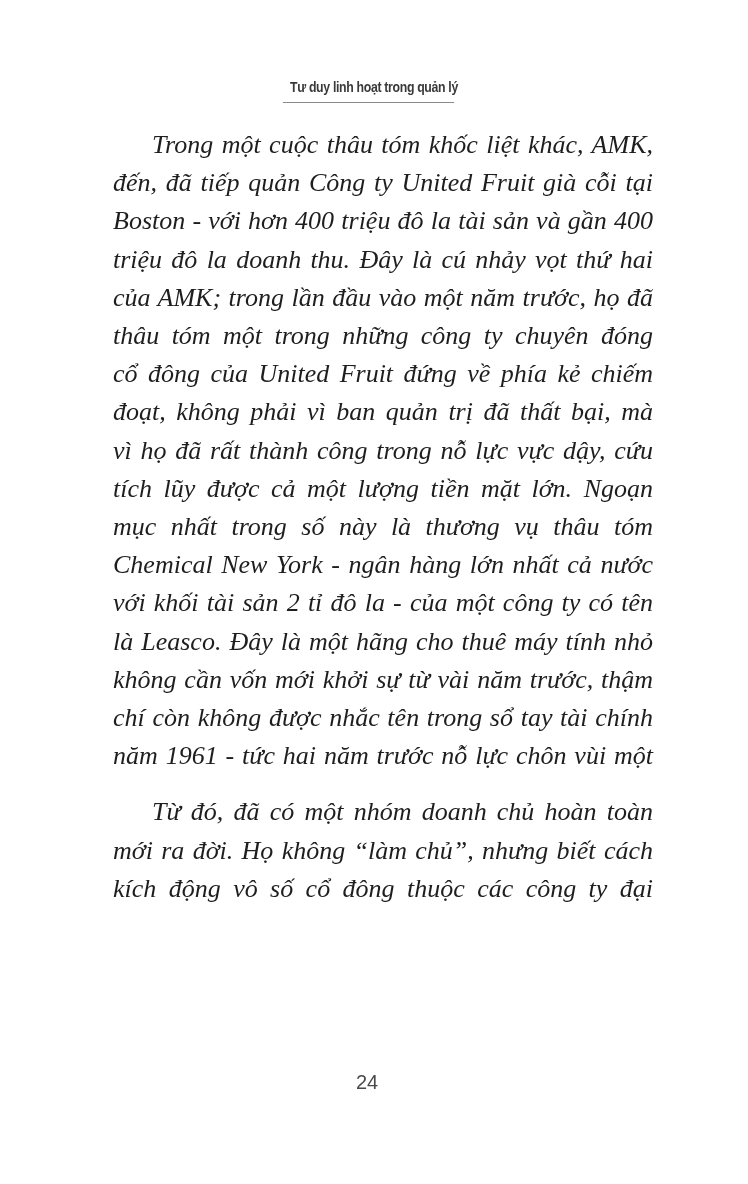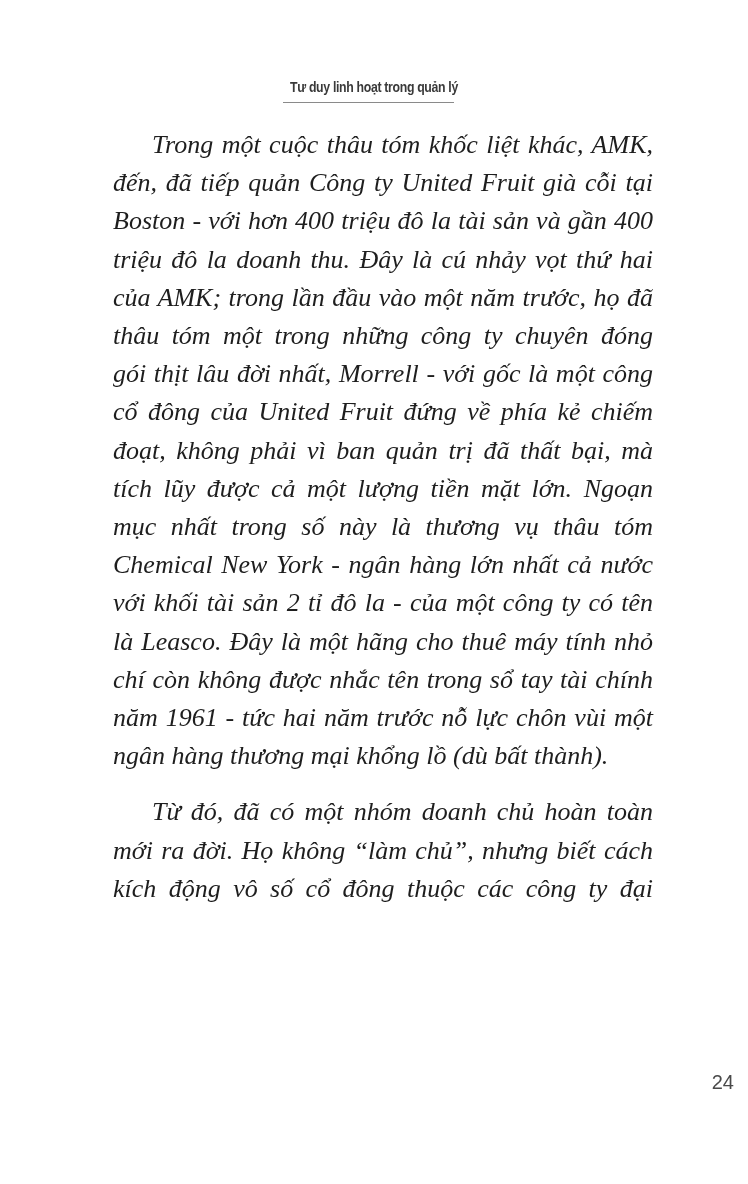--- a/index.html
+++ b/index.html
@@ -60,51 +60,51 @@
     padding-left: 39px;
   }
   .para + .para {
     margin-top: 18px;
   }
   .page-number {
     position: absolute;
     left: 0;
     width: 734px;
     top: 1071px;
-    text-align: right;
+    text-align: center;
     font-family: "Liberation Sans", sans-serif;
     font-size: 20px;
     color: #4a4a4a;
   }
 </style>
 </head>
 <body>
 
 <div class="running-header">Tư duy linh hoạt trong quản lý</div>
 <div class="header-rule"></div>
 
 <div class="body-text">
   <p class="para">
     <span class="line indent">Trong một cuộc thâu tóm khốc liệt khác, AMK,</span>
     <span class="line">đến, đã tiếp quản Công ty United Fruit già cỗi tại</span>
     <span class="line">Boston - với hơn 400 triệu đô la tài sản và gần 400</span>
     <span class="line">triệu đô la doanh thu. Đây là cú nhảy vọt thứ hai</span>
     <span class="line">của AMK; trong lần đầu vào một năm trước, họ đã</span>
     <span class="line">thâu tóm một trong những công ty chuyên đóng</span>
-    <span class="line">gói thịt lâu đời nhất, Morrell - với gốc là một công</span>
     <span class="line">cổ đông của United Fruit đứng về phía kẻ chiếm</span>
     <span class="line">đoạt, không phải vì ban quản trị đã thất bại, mà</span>
+    <span class="line">vì họ đã rất thành công trong nỗ lực vực dậy, cứu</span>
     <span class="line">tích lũy được cả một lượng tiền mặt lớn. Ngoạn</span>
     <span class="line">mục nhất trong số này là thương vụ thâu tóm</span>
     <span class="line">Chemical New York - ngân hàng lớn nhất cả nước</span>
     <span class="line">với khối tài sản 2 tỉ đô la - của một công ty có tên</span>
     <span class="line">là Leasco. Đây là một hãng cho thuê máy tính nhỏ</span>
+    <span class="line">không cần vốn mới khởi sự từ vài năm trước, thậm</span>
     <span class="line">chí còn không được nhắc tên trong sổ tay tài chính</span>
     <span class="line">năm 1961 - tức hai năm trước nỗ lực chôn vùi một</span>
-    <span class="line last">ngân hàng thương mại khổng lồ (dù bất thành).</span>
   </p>
   <p class="para">
     <span class="line indent">Từ đó, đã có một nhóm doanh chủ hoàn toàn</span>
     <span class="line">mới ra đời. Họ không “làm chủ”, nhưng biết cách</span>
     <span class="line">kích động vô số cổ đông thuộc các công ty đại</span>
   </p>
 </div>
 
 <div class="page-number">24</div>
 

